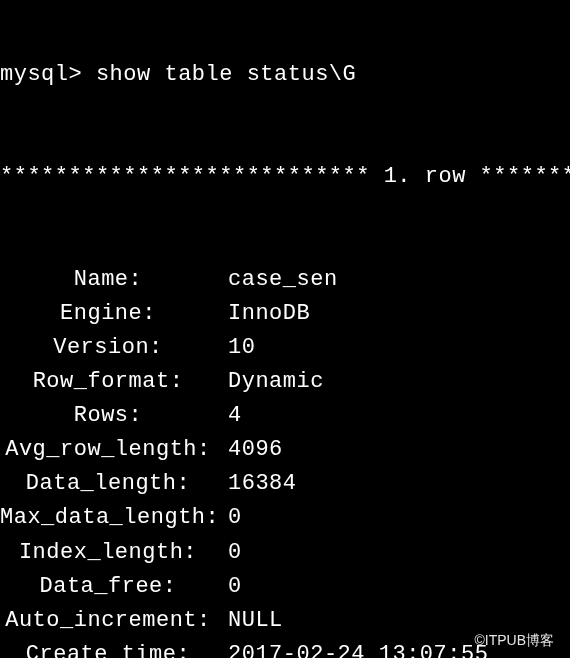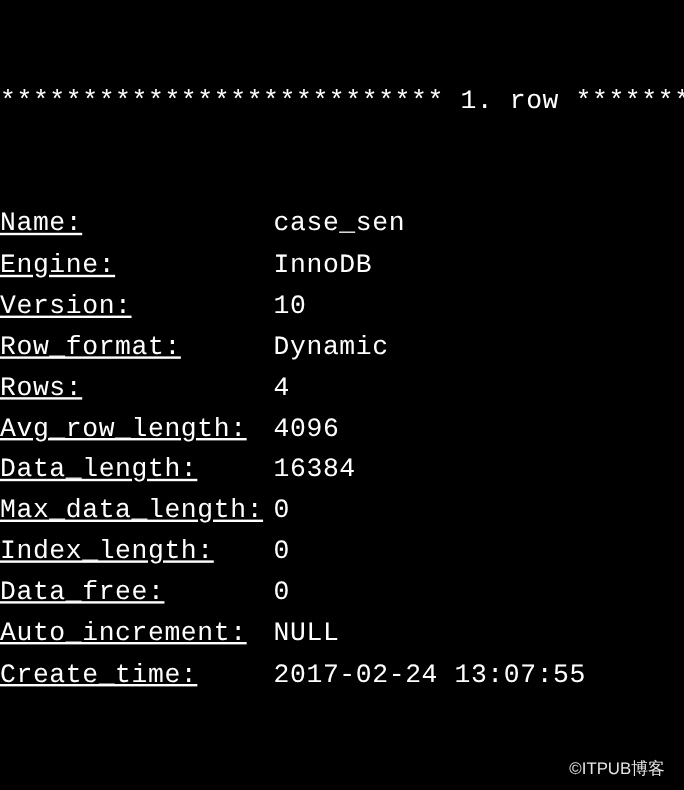--- a/index.html
+++ b/index.html
@@ -22,23 +22,22 @@
     .terminal {
       white-space: pre;
       letter-spacing: 0.5px;
     }
     .line {
       display: flex;
     }
     .label {
       display: inline-block;
       width: 216px;
-      text-align: left;
+      text-align: center;
       white-space: pre;
-      text-decoration: underline;
     }
     .value {
       display: inline-block;
       padding-left: 12px;
       white-space: pre;
     }
     .header-line {
       white-space: nowrap;
       overflow: hidden;
     }
@@ -54,17 +53,18 @@
       font-size: 14px;
       color: #fff;
       font-family: sans-serif;
       opacity: 0.9;
     }
   </style>
 </head>
 <body>
 
 <div class="terminal">
+  <div class="prompt-line">mysql&gt; show table status\G</div>
   <div class="header-line">*************************** 1. row ***************************</div>
   <div id="fields-container"><div class="line"><span class="label">Name:</span><span class="value">case_sen</span></div><div class="line"><span class="label">Engine:</span><span class="value">InnoDB</span></div><div class="line"><span class="label">Version:</span><span class="value">10</span></div><div class="line"><span class="label">Row_format:</span><span class="value">Dynamic</span></div><div class="line"><span class="label">Rows:</span><span class="value">4</span></div><div class="line"><span class="label">Avg_row_length:</span><span class="value">4096</span></div><div class="line"><span class="label">Data_length:</span><span class="value">16384</span></div><div class="line"><span class="label">Max_data_length:</span><span class="value">0</span></div><div class="line"><span class="label">Index_length:</span><span class="value">0</span></div><div class="line"><span class="label">Data_free:</span><span class="value">0</span></div><div class="line"><span class="label">Auto_increment:</span><span class="value">NULL</span></div><div class="line"><span class="label">Create_time:</span><span class="value">2017-02-24 13:07:55</span></div></div>
 </div>
 
 <div class="watermark">©ITPUB博客</div>
 
 </body></html>

